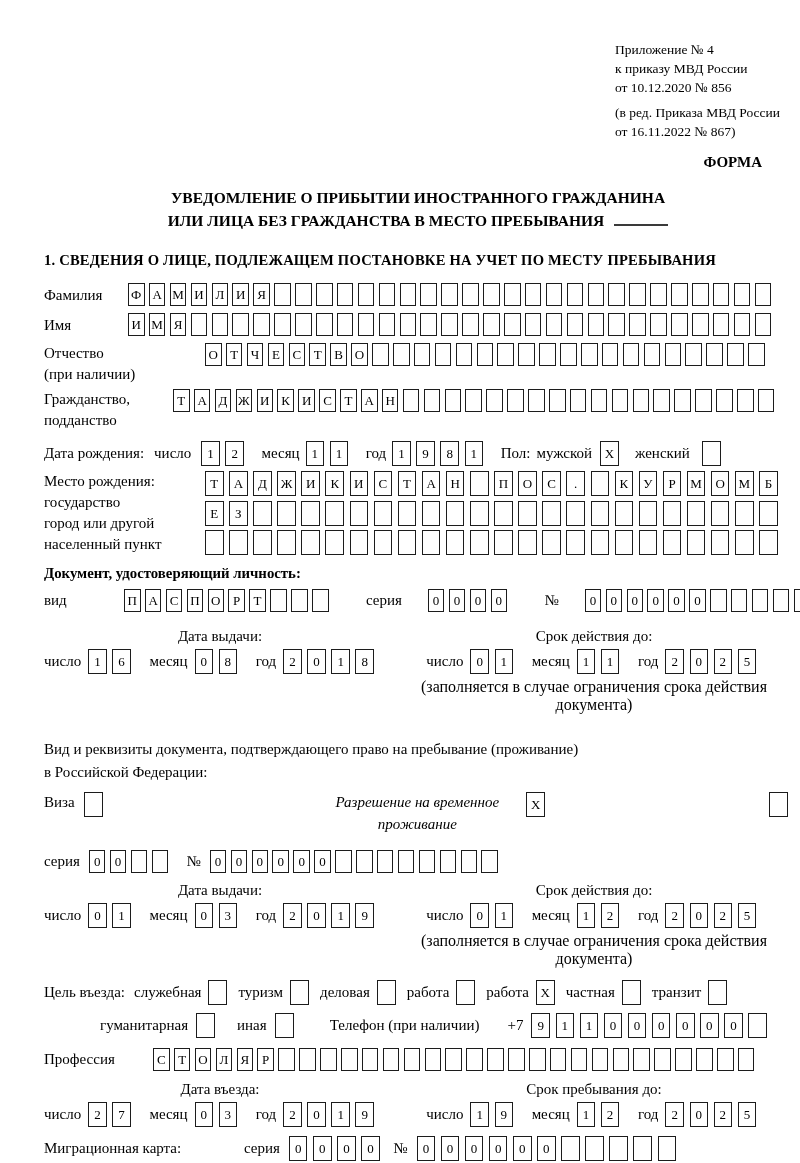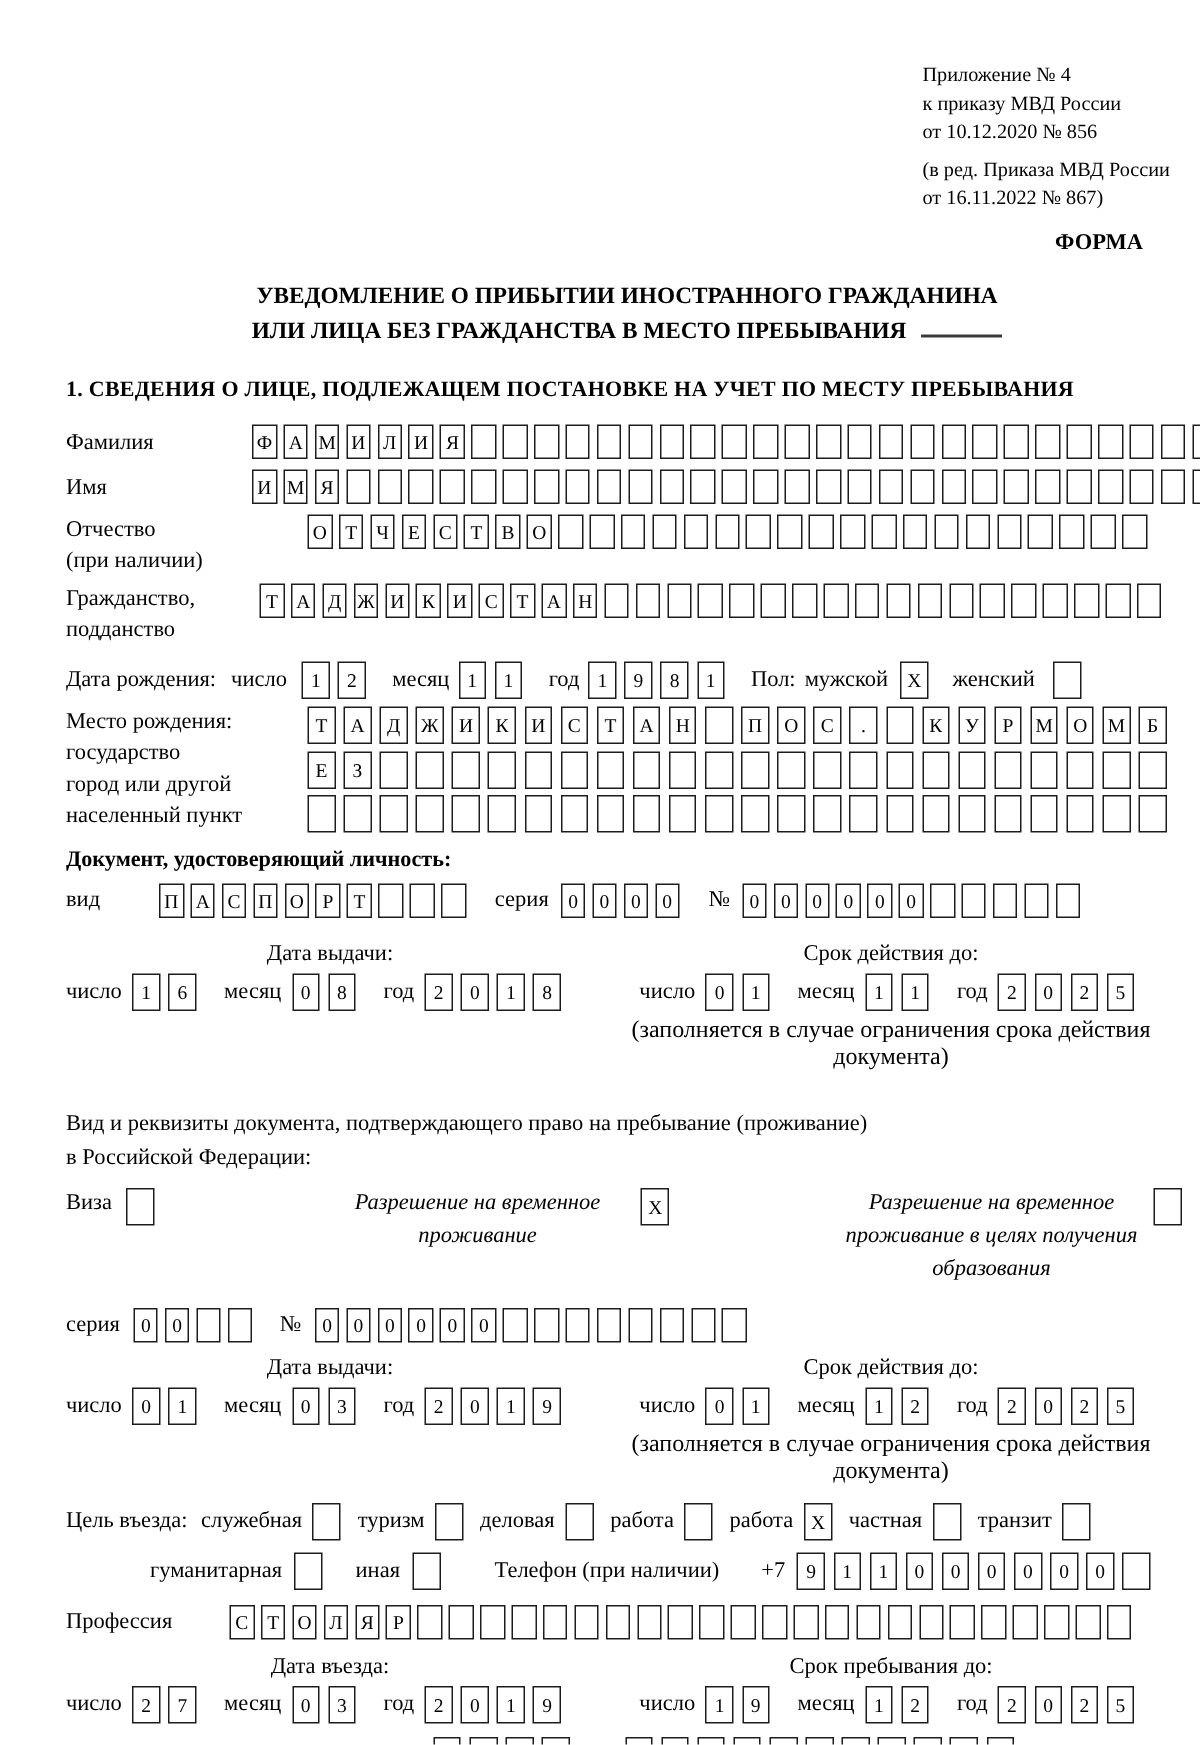--- a/index.html
+++ b/index.html
@@ -31,33 +31,33 @@
   .chk .cell { width: 19px; height: 25px; margin-right: 0; }
 
   
   .frow { display: flex; align-items: flex-start; }
   .vcent { align-items: center; }
   .lbl { font-size: 15px; line-height: 25px; flex: 0 0 auto; }
   .lbl2 { font-size: 15px; line-height: 21px; flex: 0 0 auto; }
   .l-84 { width: 84px; } .l-161 { width: 161px; } .l-129 { width: 129px; }
   .l-62 { width: 62px; } .l-109 { width: 109px; } .l-150 { width: 150px; }
 
-  .r-surname, .r-name { margin-bottom: 5px; gap: 40px; }
+  .r-surname, .r-name { margin-bottom: 5px; }
   .r-patro { margin-bottom: 4px; }
   .r-cit { margin-bottom: 10px; }
 
   .r-birth { margin-bottom: 5px; font-size: 15px; }
   .r-birth .t { margin: 0 6px 0 12px; }
   .r-birth .t0 { margin: 0 10px 0 0; }
 
   .bp-rows .cells { margin-bottom: 4.5px; display: flex; }
 
   .doc-head { text-align: left; font-weight: bold; font-size: 14.8px; margin: 5px 0 6px; }
 
-  .r-vid { margin-bottom: 13px; font-size: 15px; }
+  .r-vid { margin-bottom: 13px; font-size: 15px; gap: 18px; }
   .r-vid .t { margin: 0 8px 0 15px; }
 
   .daterow { display: flex; margin-top: 7px; }
   .dcol-l { width: 352px; }
   .dcol-r { flex: 1; }
   .dhead { text-align: center; font-size: 15px; line-height: 21px; }
   .dline { display: flex; align-items: center; margin-top: 2px; font-size: 15px; }
   .dl { margin: 0 7px 0 13px; }
   .dl.first { margin-left: 0; }
   .fnote { font-size: 16px; text-align: center; margin-top: 4px; }
@@ -482,21 +482,20 @@
           <span class="cell"></span>
         </span>
     </span>
     <span class="opt">
       <span class="optlbl ctr w-200">Разрешение на временное проживание</span>
       <span class="cells chk">
           <span class="cell">X</span>
         </span>
     </span>
     <span class="opt">
-      <span class="optlbl ctr w-198">Разрешение на временное проживание в целях получения образования</span>
       <span class="cells chk">
           <span class="cell"></span>
         </span>
     </span>
   </div>
 
   <div class="r-serline">
     <span class="t">серия</span>
     <span class="cells">
         <span class="cell">0</span>

